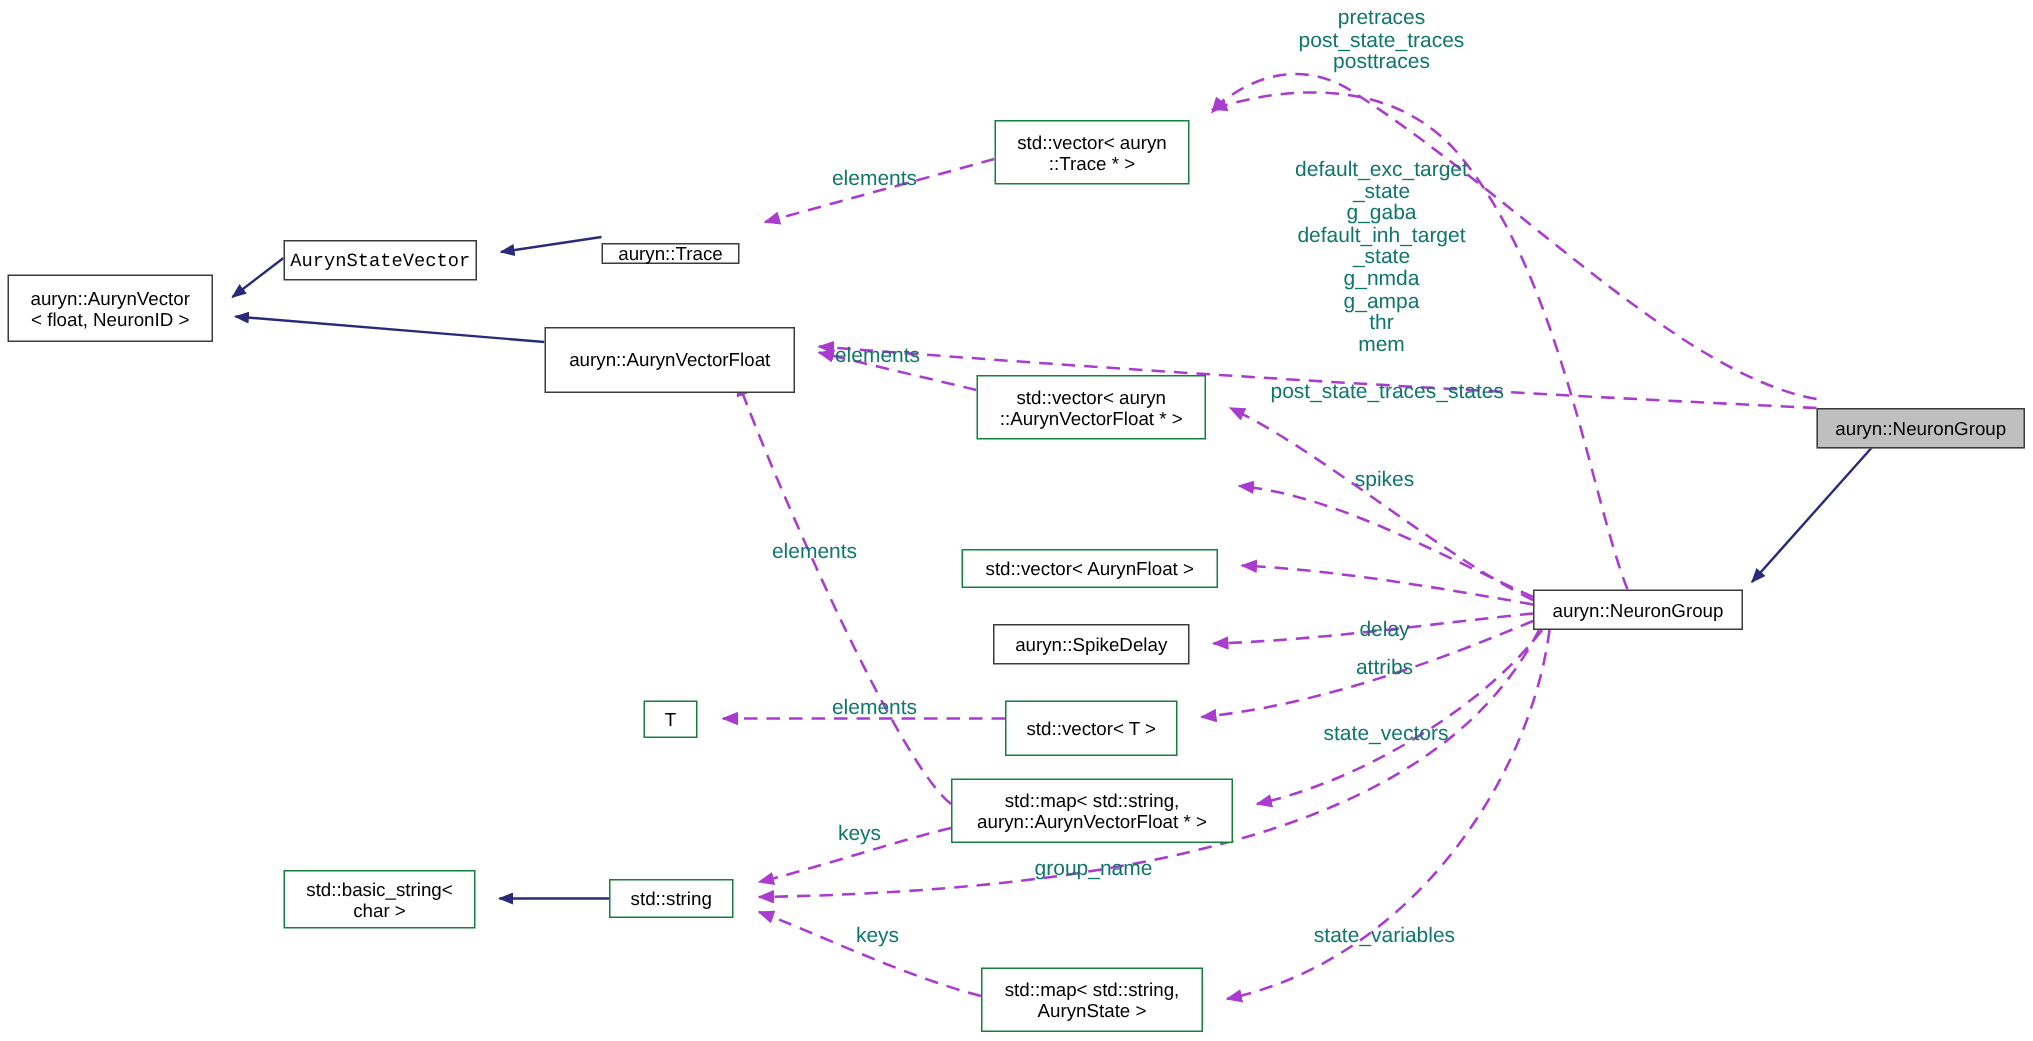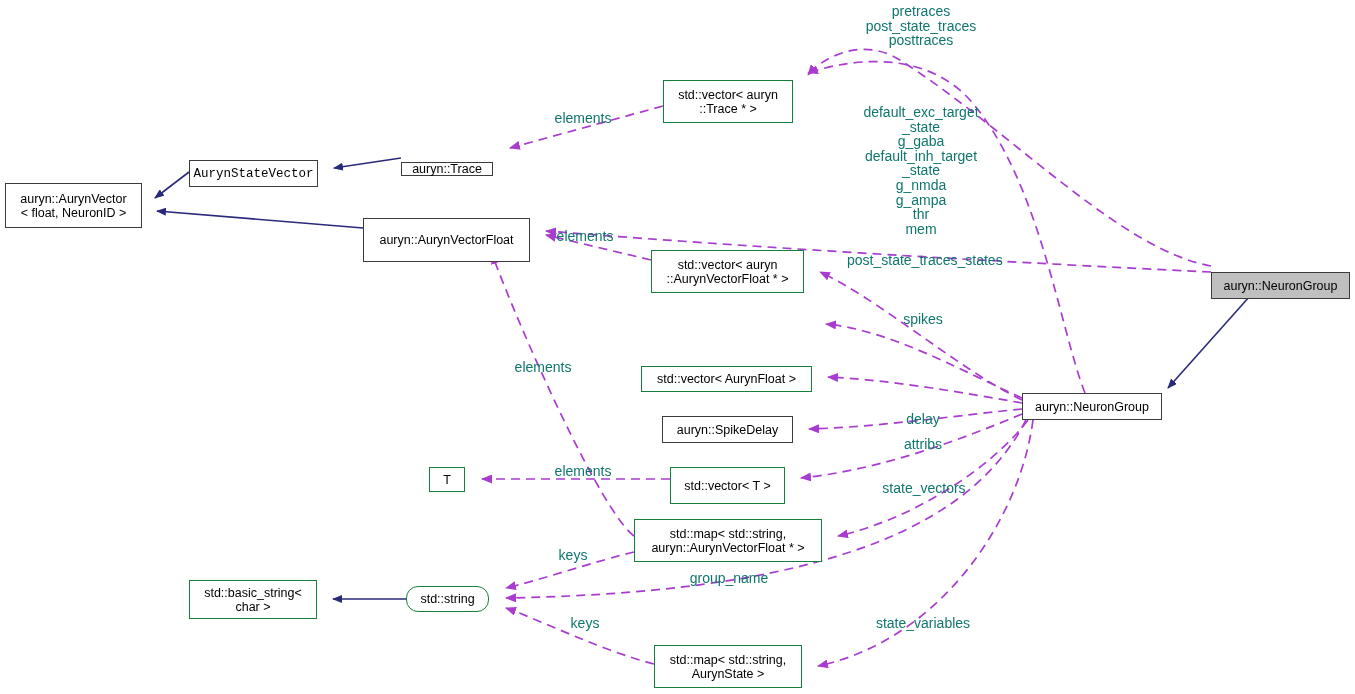--- a/index.html
+++ b/index.html
@@ -130,21 +130,21 @@
   <div class="node thin" style="left:670px;top:467px;width:115px;height:37px;">std::vector&lt; T &gt;</div>
 
   <div class="node thin" style="left:429px;top:467px;width:36px;height:25px;">T</div>
 
   <div class="node thin" style="left:634px;top:519px;width:188px;height:43px;">std::map&lt; std::string,
 auryn::AurynVectorFloat * &gt;</div>
 
   <div class="node thin" style="left:189px;top:580px;width:128px;height:39px;">std::basic_string&lt;
 char &gt;</div>
 
-  <div class="node thin" style="left:406px;top:586px;width:83px;height:26px;border-radius:12px;">std::string</div>
+  <div class="node thin" style="left:406px;top:586px;width:83px;height:26px;">std::string</div>
 
   <div class="node thin" style="left:654px;top:645px;width:148px;height:43px;">std::map&lt; std::string,
 AurynState &gt;</div>
 
   <div class="node bold" style="left:1022px;top:393px;width:140px;height:27px;">auryn::NeuronGroup</div>
 
   <div class="node highlight" style="left:1211px;top:260px;width:139px;height:27px;">auryn::NeuronGroup</div>
 
   <div class="edge-label" style="left:858px;top:4px;width:126px;">pretraces
 post_state_traces

